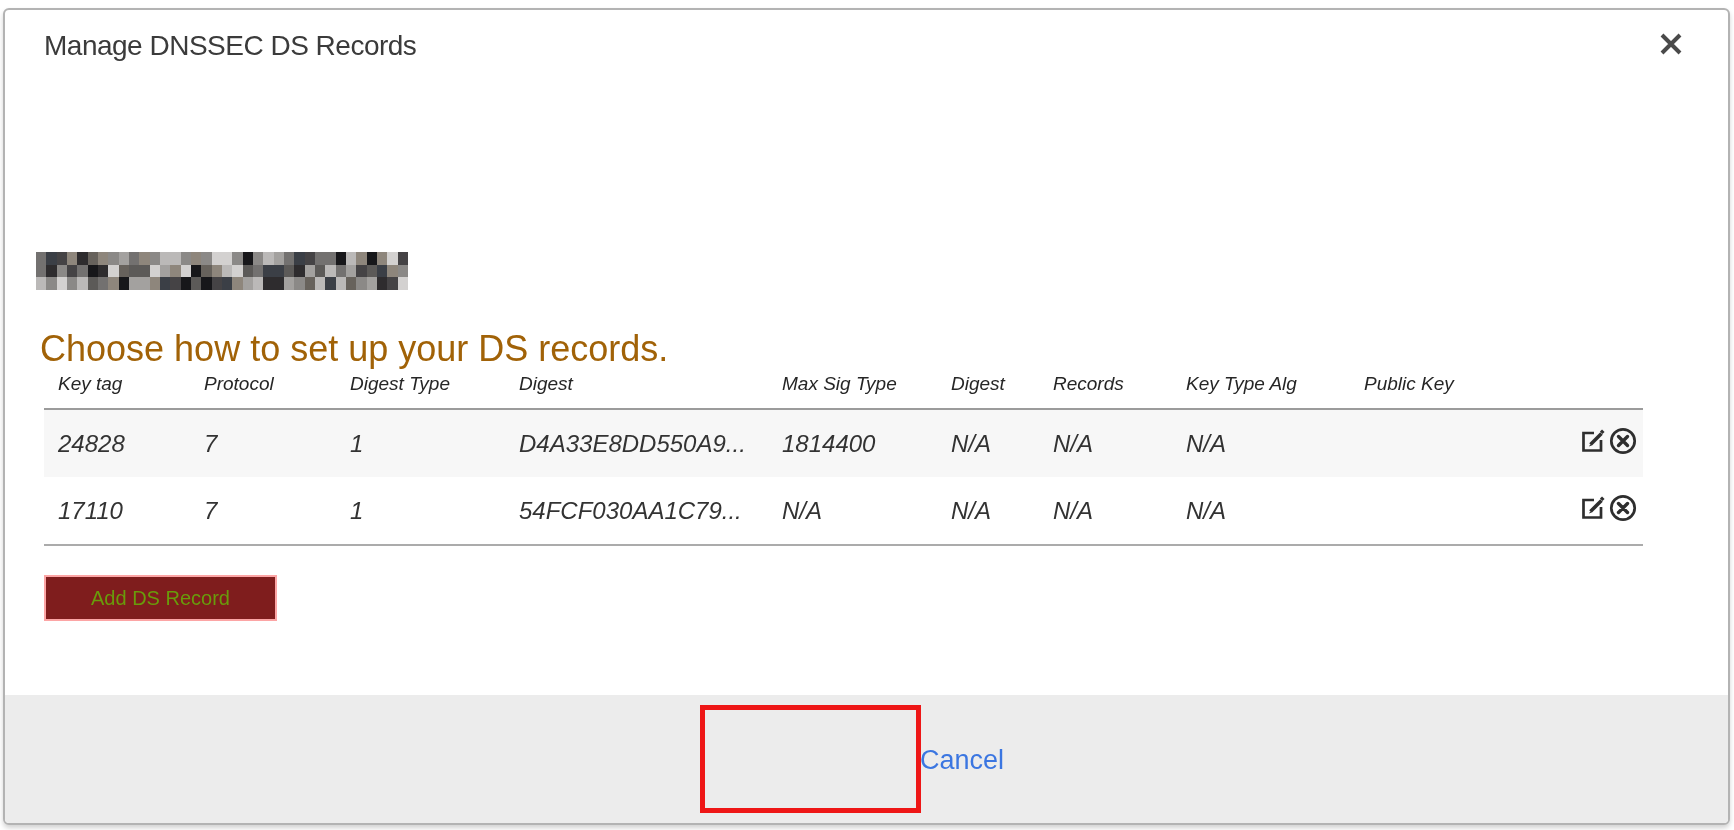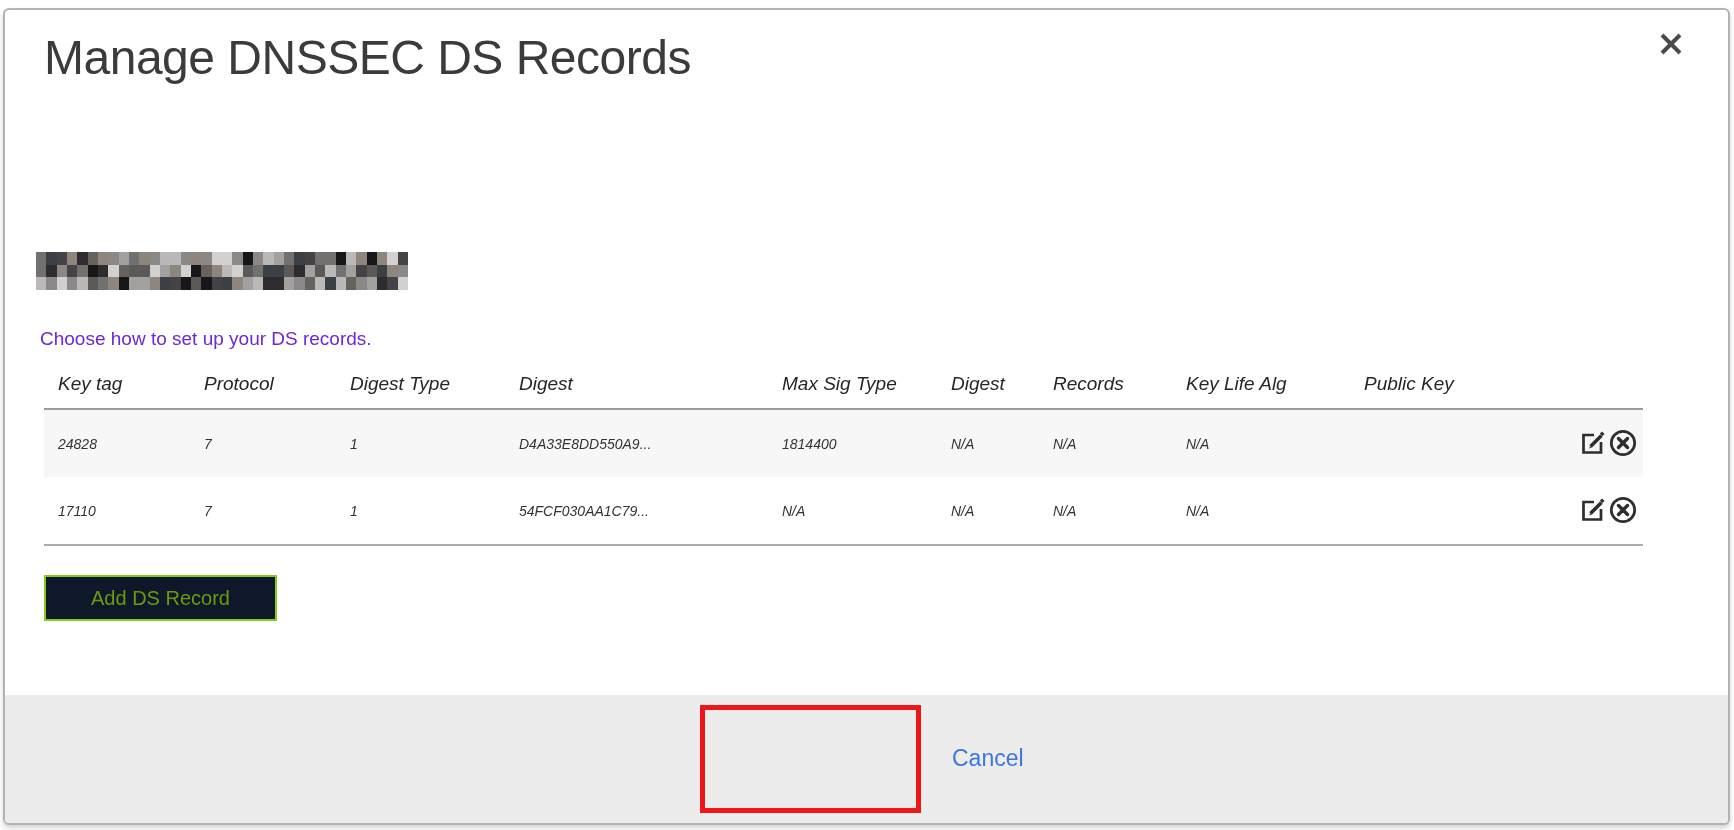--- a/index.html
+++ b/index.html
@@ -1,56 +1,56 @@
 <!DOCTYPE html>
 <html><head>
 <meta charset="utf-8">
 <style>
   * { margin:0; padding:0; box-sizing:border-box; }
   html,body { width:1734px; height:830px; background:#ffffff; overflow:hidden;
               font-family:"Liberation Sans","DejaVu Sans",sans-serif; }
   .modal { position:absolute; left:3px; top:8px; width:1727px; height:817px;
            background:#ffffff; border:2px solid #b3b3b3; border-radius:6px;
            box-shadow:0 3px 5px rgba(0,0,0,0.18); }
-  .modal-title { position:absolute; left:39px; top:20px; font-size:48px;
+  .modal-title { position:absolute; left:39px; top:20px; font-size:28px;
                  font-weight:400; color:#3b3b3b; letter-spacing:-0.5px; }
   .close-btn { position:absolute; left:1648px; top:18px; width:36px; height:36px;
                display:flex; align-items:center; justify-content:center; cursor:pointer; }
   .redacted { position:absolute; left:31px; top:242px; width:372px; height:38px;
               display:grid; grid-template-columns:repeat(36,1fr); grid-template-rows:repeat(3,1fr); }
   .redacted span { display:block; width:100%; height:100%; }
-  .instruction { position:absolute; left:35px; top:318px; font-size:19px; color:#6d28d9; }
+  .instruction { position:absolute; left:35px; top:318px; font-size:36px; color:#a16207; }
 
   .table-wrap { position:absolute; left:39px; top:363px; width:1599px;font-style:italic; }
   table { width:1599px; border-collapse:collapse; table-layout:fixed; }
   thead th { text-align:left; font-weight:400; font-size:19px; color:#262626;
              padding:0 0 13px 14px; border-bottom:2px solid #9b9b9b; white-space:nowrap; }
   tbody tr { height:68px; }
-  tbody td { font-size:14px; color:#333333; padding-left:14px; white-space:nowrap;
+  tbody td { font-size:24px; color:#333333; padding-left:14px; white-space:nowrap;
              overflow:hidden; }
   tbody tr.row-odd { background:#f7f7f7; }
   tbody tr.last td { border-bottom:2px solid #ababab; }
   td.actions { text-align:right; padding:0 8px 0 0; }
   .row-icons { display:inline-flex; align-items:center; gap:1px; }
   .icon-btn { width:30px; height:30px; display:inline-flex; align-items:center;
               justify-content:center; cursor:pointer; }
 
   .add-btn { position:absolute; left:39px; top:565px; width:233px; height:46px;
-             background:#0f172a; border:2px solid #84cc16; color:#699b0b;
+             background:#7f1d1d; border:2px solid #fca5a5; color:#699b0b;
              font-size:20px; font-family:inherit; cursor:pointer; }
 
   .footer { position:absolute; left:0; top:685px; width:100%; height:128px;
             background:#ececec; border-radius:0 0 4px 4px; }
   .red-annotation { position:absolute; left:695px; top:695px; width:221px; height:108px;
                     border:5px solid #ee1616; pointer-events:none; }
   .save-btn { position:absolute; left:720px; top:715px; width:176px; height:70px;
               background:#61990b; border:none; border-bottom:6px solid #4e7d08;
               color:#ffffff; font-size:27px; font-family:inherit; cursor:pointer; }
-  .cancel-link { position:absolute; left:915px; top:735px; font-size:23px;
-                 color:#3b76e1; text-decoration:none; cursor:pointer;margin-left:32px; }
+  .cancel-link { position:absolute; left:915px; top:735px; font-size:27px;
+                 color:#3b76e1; text-decoration:none; cursor:pointer; }
 </style>
 </head>
 <body>
 
 <div class="modal">
 
   <div class="modal-title">Manage DNSSEC DS Records</div>
 
   <div class="close-btn">
     <span>
@@ -189,21 +189,21 @@
       </colgroup>
       <thead>
           <tr id="header-row">
             <th>Key tag</th>
             <th>Protocol</th>
             <th>Digest Type</th>
             <th>Digest</th>
             <th>Max Sig Type</th>
             <th>Digest</th>
             <th>Records</th>
-            <th>Key Life Alg</th>
+            <th>Key Type Alg</th>
             <th>Public Key</th>
             <th></th>
           </tr>
         </thead>
       <tbody id="table-body">
           <tr class="row-odd">
             <td>24828</td>
             <td>7</td>
             <td>1</td>
             <td>D4A33E8DD550A9...</td>

